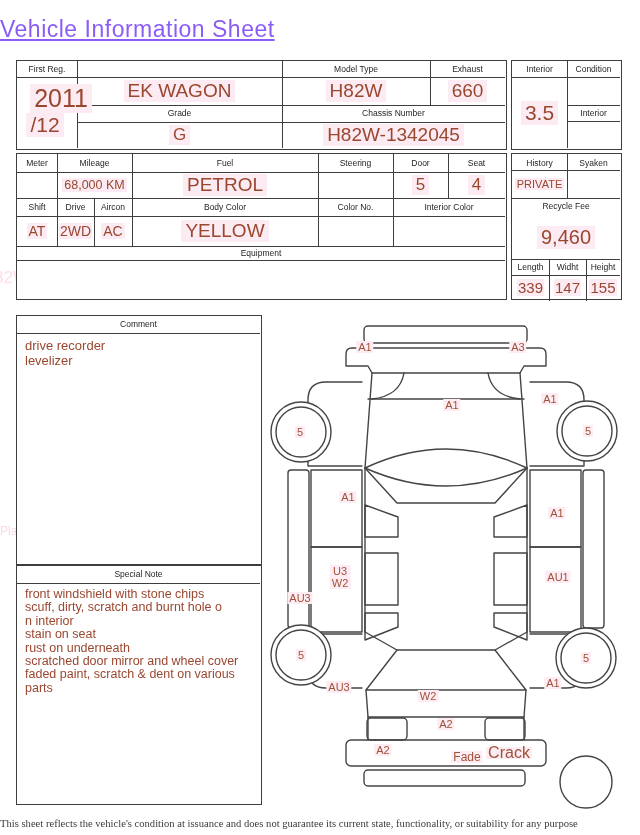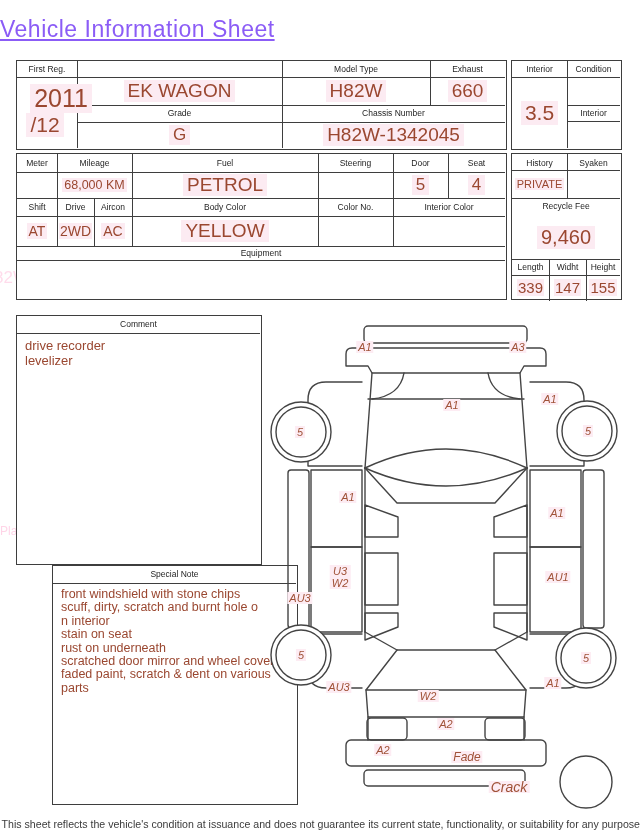--- a/index.html
+++ b/index.html
@@ -10,42 +10,42 @@
     font-family: "Liberation Sans", sans-serif;
   }
   .box { position:absolute; border:1.5px solid #3e3e3e; background:#fff; }
   .ln  { position:absolute; background:#3e3e3e; }
   .cl  { position:absolute; font-size:8.5px; color:#1e1e1e; text-align:center; line-height:12px; }
   .v   { position:absolute; color:#9a4730; display:flex; align-items:center; justify-content:center; text-align:center; }
   .pk  { background:#fcebf2; padding:0 4px; display:inline-block; }
   .vtext { position:absolute; color:#9a4730; font-size:13px; line-height:15px; white-space:pre-line; }
   #title { position:absolute; top:16px; left:0; width:100%; 
            font-size:23px; letter-spacing:.5px; color:#8b5cf6;text-decoration:underline; }
-  #footer { position:absolute; top:818px; left:0; width:100%; text-align:right;
-            font-size:10.6px; color:#3b3b3b; }
+  #footer { position:absolute; top:818px; left:0; width:100%; text-align:left;
+            font-size:10.6px; color:#3b3b3b;font-family:Liberation Serif, serif; }
   
   .ghost { position:absolute; color:#ffb9d8; opacity:.6; white-space:pre; z-index:0; }
   .g1{left:128px;top:153px;font-size:15px} .g2{left:131px;top:174px;font-size:13px}
   .g3{left:-6px;top:268px;font-size:17px;opacity:.5} .g4{left:62px;top:345px;font-size:13px}
   .g5{left:186px;top:341px;font-size:16px} .g6{left:98px;top:362px;font-size:13px}
   .g7{left:150px;top:362px;font-size:13px} .g8{left:196px;top:364px;font-size:9px}
   .g9{left:30px;top:432px;font-size:13px} .g10{left:188px;top:431px;font-size:15px}
   .g11{left:222px;top:462px;font-size:13px} .g12{left:22px;top:508px;font-size:12px}
   .g13{left:0px;top:524px;font-size:12px} .g14{left:192px;top:558px;font-size:12px;opacity:.45}
   
   #car-svg { position:absolute; left:268px; top:310px; width:360px; height:505px; }
   .dl { position:absolute; transform:translate(-50%,-50%); font-size:11px; line-height:12px;
-        color:#a05238; background:#fdecf3; padding:0 2px; white-space:pre-line; text-align:center; z-index:3;font-style:italic; }
+        color:#a05238; background:#fdecf3; padding:0 2px; white-space:pre-line; text-align:center; z-index:3; }
   .d-fbl{left:365px;top:347px} .d-fbr{left:518px;top:347px} .d-hood{left:452px;top:405px}
   .d-wfl{left:300px;top:432px} .d-wfr{left:588px;top:431px} .d-ffr{left:550px;top:399px}
   .d-dfl{left:348px;top:497px} .d-dfr{left:557px;top:513px} .d-drl{left:340px;top:577px}
   .d-rkl{left:300px;top:598px} .d-drr{left:558px;top:577px} .d-wrl{left:301px;top:655px}
   .d-wrr{left:586px;top:658px} .d-frl{left:339px;top:687px} .d-frr{left:553px;top:683px}
   .d-rw{left:428px;top:696px}  .d-rp{left:446px;top:724px}  .d-rbl{left:383px;top:750px}
-  .d-fade{left:467px;top:757px;font-size:12px} .d-crack{left:509px;top:787px;font-size:14px}
+  .d-fade{left:467px;top:757px;font-size:12px} .d-crack{left:509px;top:753px;font-size:16px}
 </style>
 </head>
 <body>
 
 <div id="page">
 
   <span class="ghost g1">EK WAGON</span>
   <span class="ghost g2">660</span>
   <span class="ghost g3">82W-1342045</span>
   <span class="ghost g4">68,000 KM</span>
@@ -213,21 +213,21 @@
       </div>
   </div>
 
   <div class="box" style="left:16px;top:315px;width:246px;height:250px;">
     <div class="cl" style="left:0;top:2px;width:243px">Comment</div>
     <i class="ln" style="left:0;top:17px;width:243px;height:1px"></i>
     <div class="vtext" style="left:8px;top:22px;width:230px">drive recorder
 levelizer</div>
   </div>
 
-  <div class="box" style="left:16px;top:565px;width:246px;height:240px;margin-left:36px;">
+  <div class="box" style="left:16px;top:565px;width:246px;height:240px;">
     <div class="cl" style="left:0;top:2px;width:243px">Special Note</div>
     <i class="ln" style="left:0;top:17px;width:243px;height:1px"></i>
     <div class="vtext" style="left:8px;top:22px;width:232px;font-size:12.5px;line-height:13.4px">front windshield with stone chips
 scuff, dirty, scratch and burnt hole o
 n interior
 stain on seat
 rust on underneath
 scratched door mirror and wheel cover
 faded paint, scratch &amp; dent on various
  parts</div>

